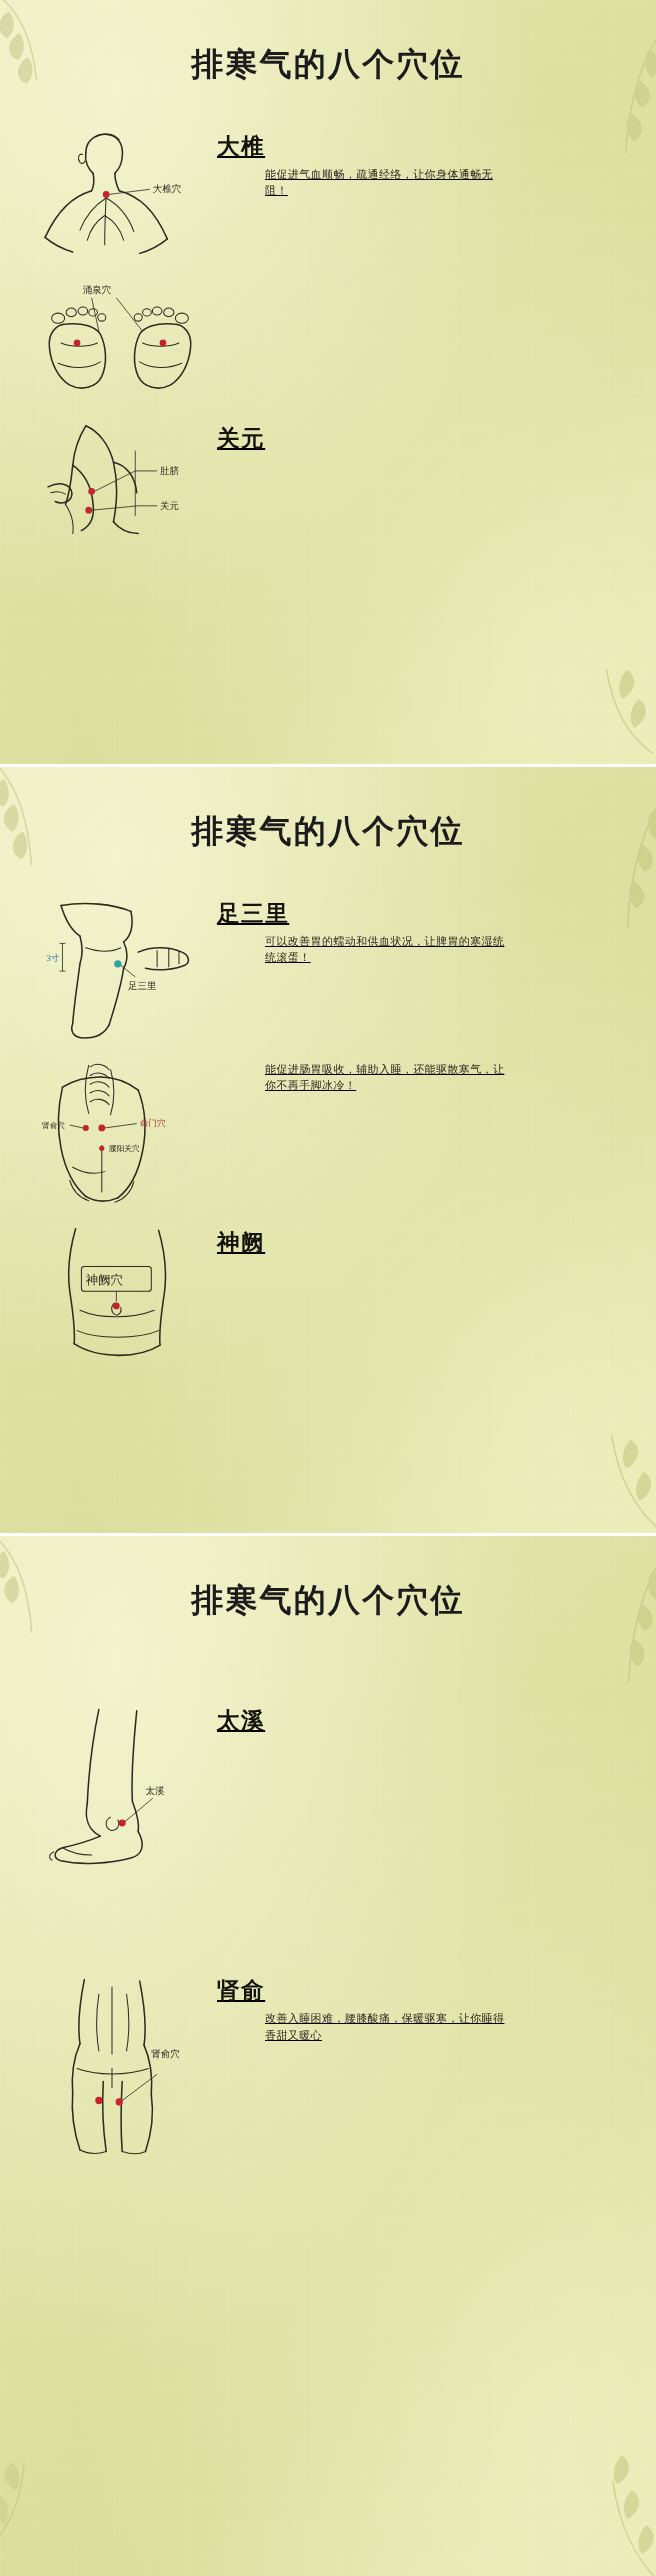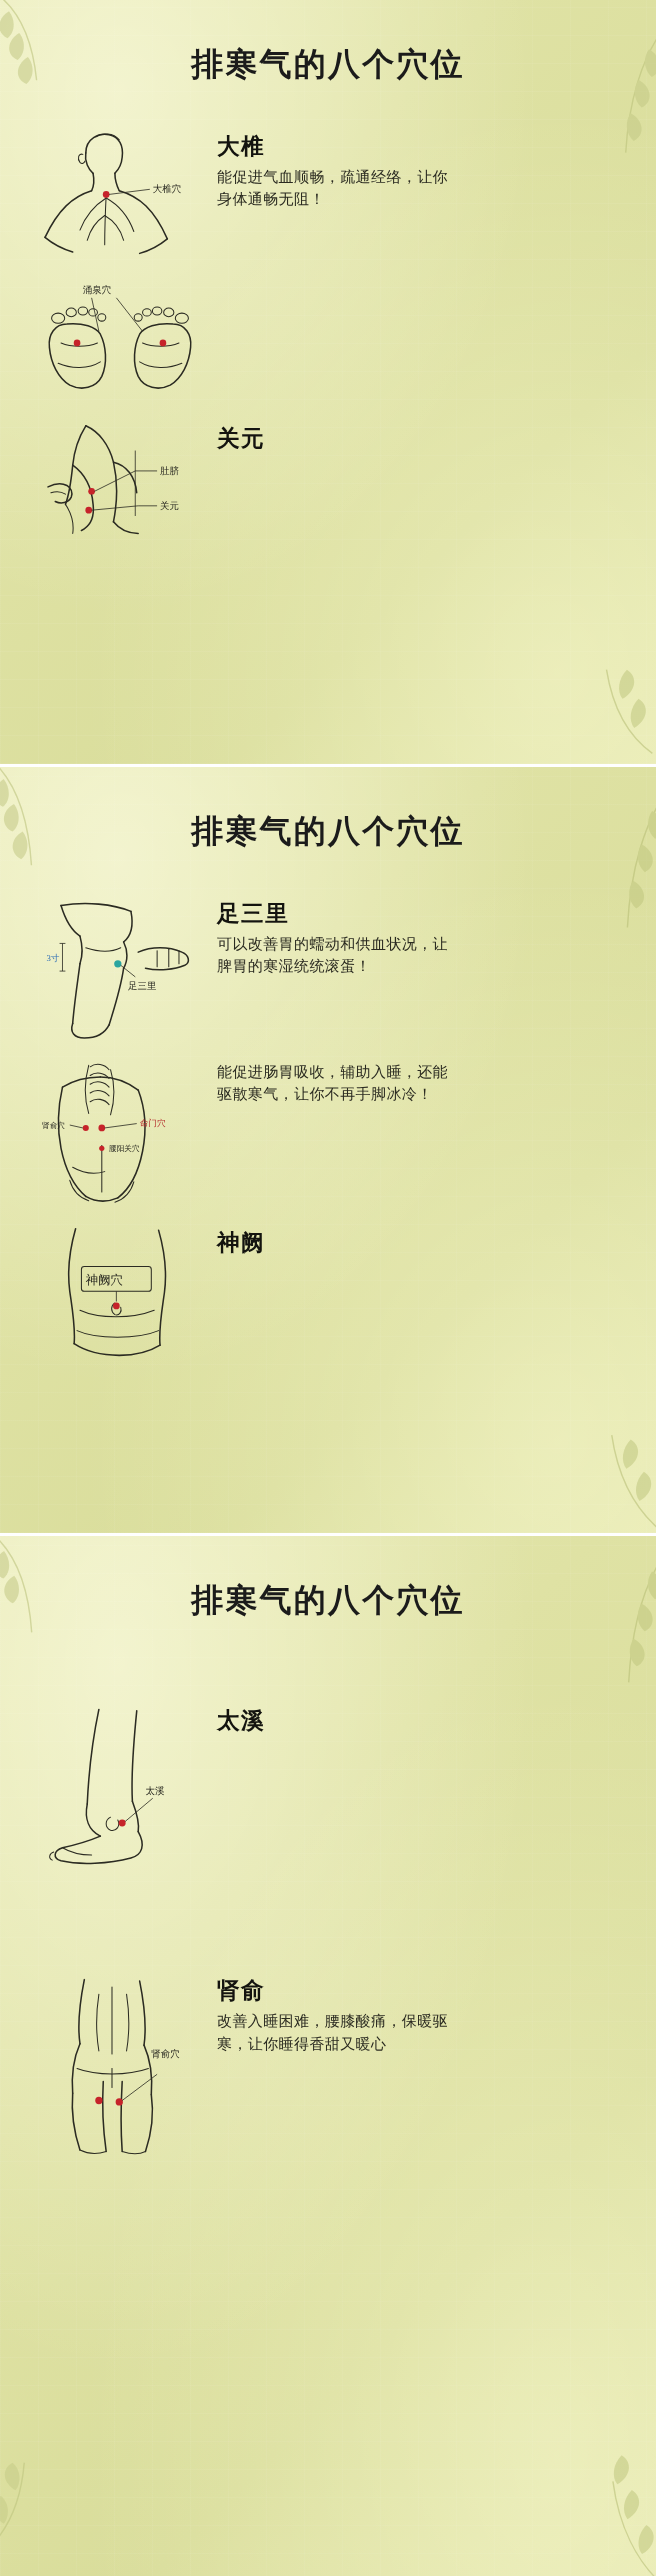--- a/index.html
+++ b/index.html
@@ -66,35 +66,37 @@
     width: 195px;
     flex: 0 0 195px;
     display: flex;
     align-items: center;
     justify-content: center;
     text-align: center;
   }
   .entry-text {
     flex: 1 1 auto;
     padding-top: 2.9px;
+    text-decoration: underline;
   }
   .entry-name {
     font-family: "Liberation Serif", "DejaVu Serif", serif;
     font-weight: bold;
     font-size: 22.6px;
     color: #14140f;
     letter-spacing: 1.5px;
     margin-bottom: 4.4px;
   }
   .entry-desc {
-    font-size: 15px;
+    font-size: 11px;
     line-height: 1.5;
     color: #2a2a20;
     letter-spacing: 0.4px;
     max-width: 241px;
+    margin-left: 48px;
   }
   svg { display: block; }
   .ink { stroke: #2b2b22; fill: none; stroke-width: 2.1; stroke-linecap: round; stroke-linejoin: round; }
   .ink-thin { stroke: #2b2b22; fill: none; stroke-width: 1.4; stroke-linecap: round; stroke-linejoin: round; }
   .lead { stroke: #2b2b22; fill: none; stroke-width: 1.1; }
   .dot { fill: #c6232a; }
   .teal { fill: #2aa5a0; }
   .lbl {
     font-family: "Liberation Serif", "DejaVu Serif", serif;
     font-size: 13px;

